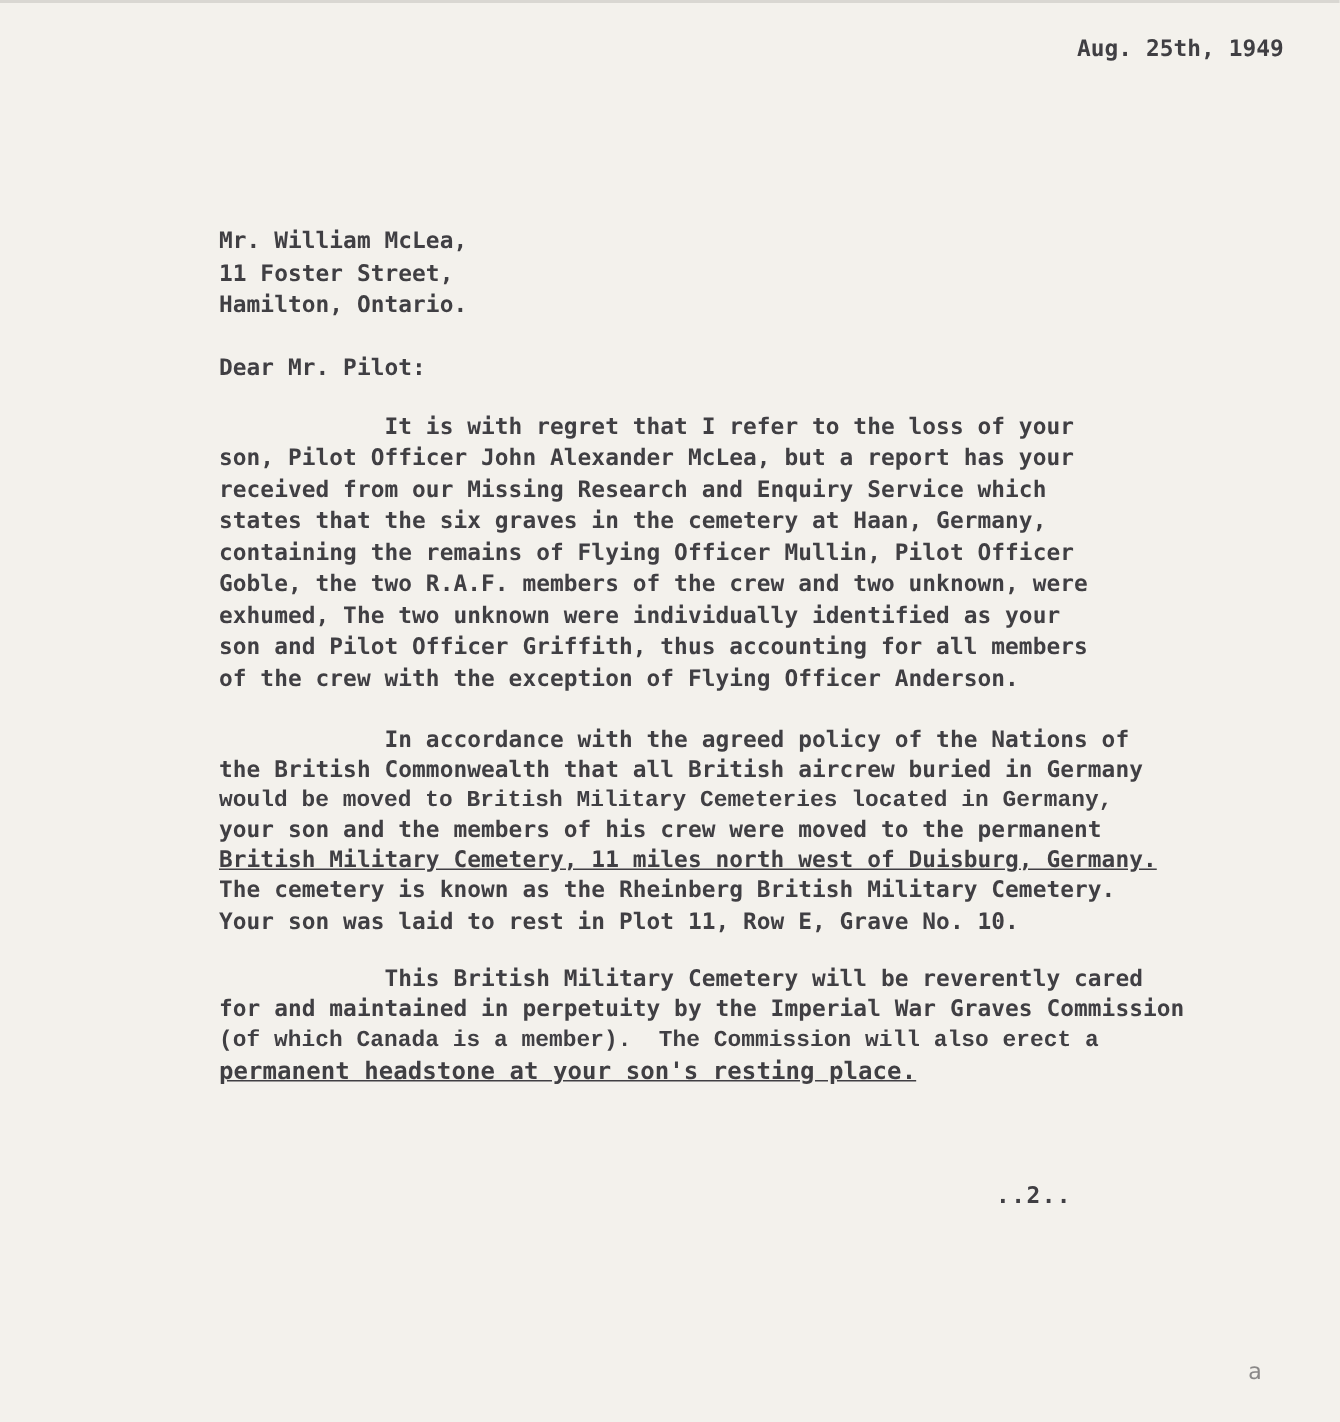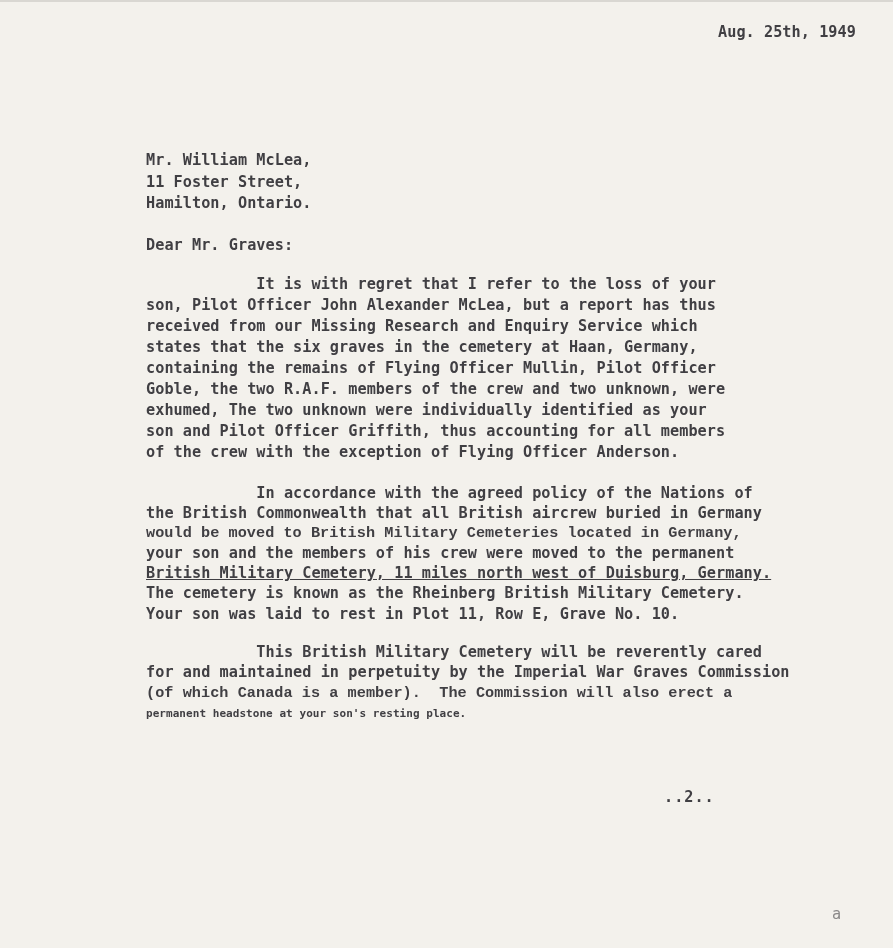--- a/index.html
+++ b/index.html
@@ -35,25 +35,25 @@
 <div class="paper">
 
   <div class="line date" style="font-size: 15.2px;">Aug. 25th, 1949</div>
 
   <div>
     <div class="line" style="left: 146px; top: 149px; font-size: 15.2px;">Mr. William McLea,</div>
     <div class="line" style="left: 146px; top: 171px; font-size: 15.2px;">11 Foster Street,</div>
     <div class="line" style="left: 146px; top: 192px; font-size: 15.2px;">Hamilton, Ontario.</div>
   </div>
 
-  <div class="line" style="left: 146px; top: 234px; font-size: 15.2px;">Dear Mr. Graves:</div>
+  <div class="line" style="left: 146px; top: 234px; font-size: 15.2px;">Dear Mr. Pilot:</div>
 
   <div>
     <div class="line" style="left: 146px; top: 273px; font-size: 15.2px;">            It is with regret that I refer to the loss of your</div>
-    <div class="line" style="left: 146px; top: 294px; font-size: 15.2px;">son, Pilot Officer John Alexander McLea, but a report has thus</div>
+    <div class="line" style="left: 146px; top: 294px; font-size: 15.2px;">son, Pilot Officer John Alexander McLea, but a report has your</div>
     <div class="line" style="left: 146px; top: 315px; font-size: 15.2px;">received from our Missing Research and Enquiry Service which</div>
     <div class="line" style="left: 146px; top: 336px; font-size: 15.2px;">states that the six graves in the cemetery at Haan, Germany,</div>
     <div class="line" style="left: 146px; top: 357px; font-size: 15.2px;">containing the remains of Flying Officer Mullin, Pilot Officer</div>
     <div class="line" style="left: 146px; top: 378px; font-size: 15.2px;">Goble, the two R.A.F. members of the crew and two unknown, were</div>
     <div class="line" style="left: 146px; top: 399px; font-size: 15.2px;">exhumed, The two unknown were individually identified as your</div>
     <div class="line" style="left: 146px; top: 420px; font-size: 15.2px;">son and Pilot Officer Griffith, thus accounting for all members</div>
     <div class="line" style="left: 146px; top: 441px; font-size: 15.2px;">of the crew with the exception of Flying Officer Anderson.</div>
   </div>
 
   <div>
@@ -63,18 +63,18 @@
     <div class="line" style="left: 146px; top: 542px; font-size: 15.2px;">your son and the members of his crew were moved to the permanent</div>
     <div class="line" style="left: 146px; top: 562px; font-size: 15.2px; text-decoration: underline;">British Military Cemetery, 11 miles north west of Duisburg, Germany.</div>
     <div class="line" style="left: 146px; top: 582px; font-size: 15.2px;">The cemetery is known as the Rheinberg British Military Cemetery.</div>
     <div class="line" style="left: 146px; top: 603px; font-size: 15.2px;">Your son was laid to rest in Plot 11, Row E, Grave No. 10.</div>
   </div>
 
   <div>
     <div class="line" style="left: 146px; top: 641px; font-size: 15.2px;">            This British Military Cemetery will be reverently cared</div>
     <div class="line" style="left: 146px; top: 661px; font-size: 15.2px;">for and maintained in perpetuity by the Imperial War Graves Commission</div>
     <div class="line" style="left: 146px; top: 682px; font-size: 15.2px; font-family: Liberation Mono, monospace;">(of which Canada is a member).  The Commission will also erect a</div>
-    <div class="line" style="left: 146px; top: 703px; font-size: 11px;">permanent headstone at your son's resting place.</div>
+    <div class="line" style="left: 146px; top: 703px; font-size: 16px; text-decoration: underline;">permanent headstone at your son's resting place.</div>
   </div>
 
   <div class="line pagenum" style="font-size: 15.2px;">..2..</div>
   <div class="line mark" style="font-size: 15.2px;">a</div>
 </div>
 
 </body></html>

